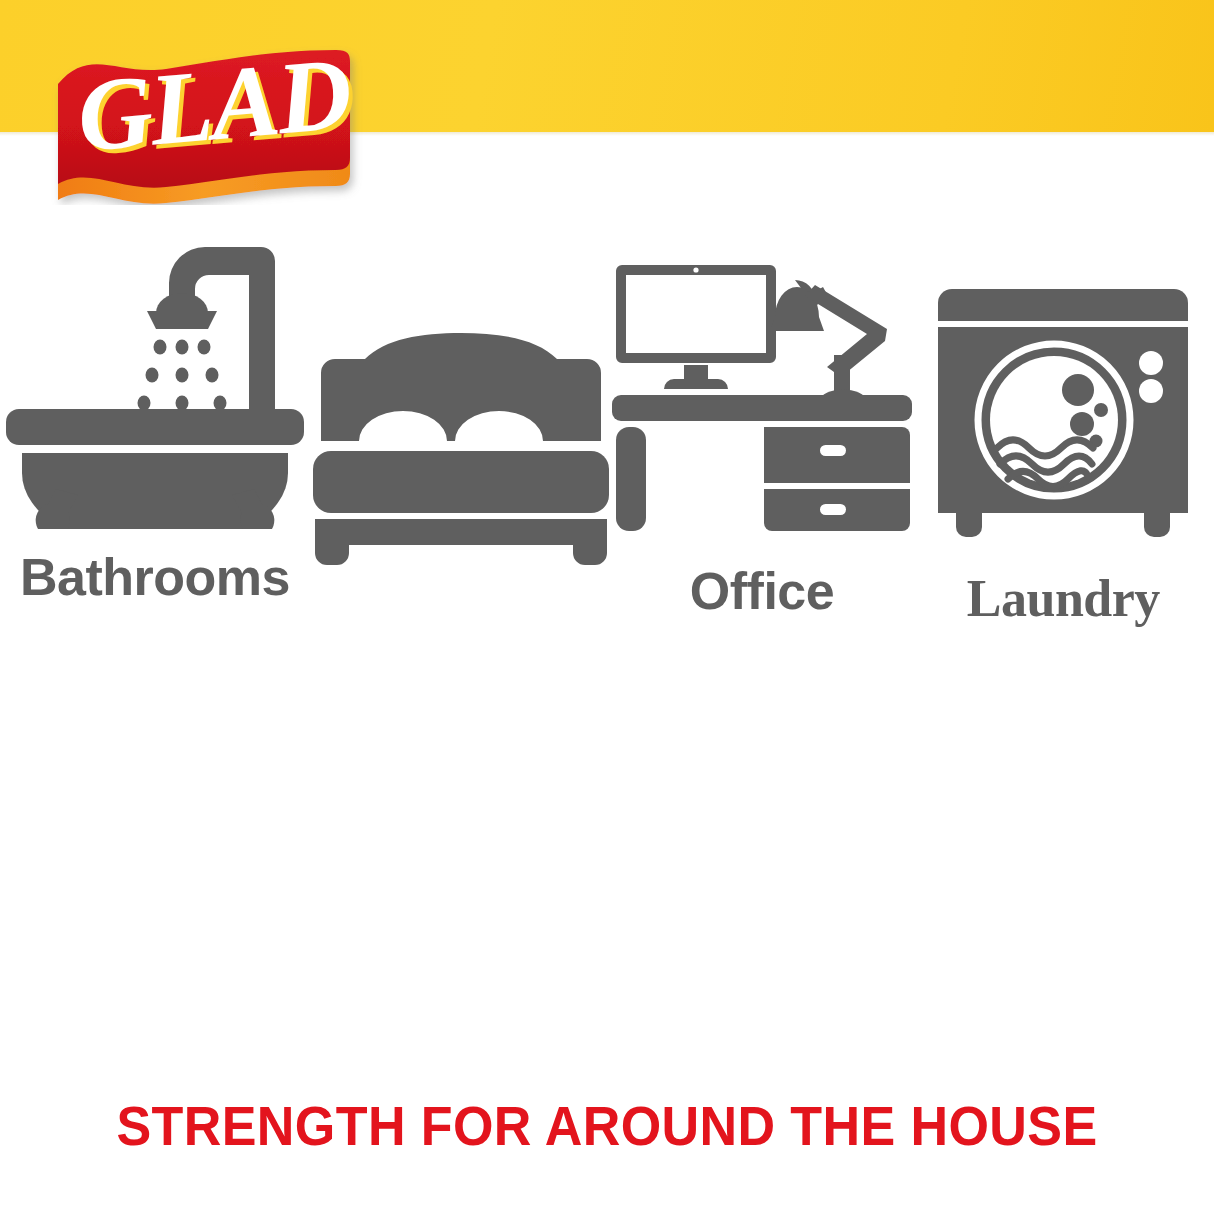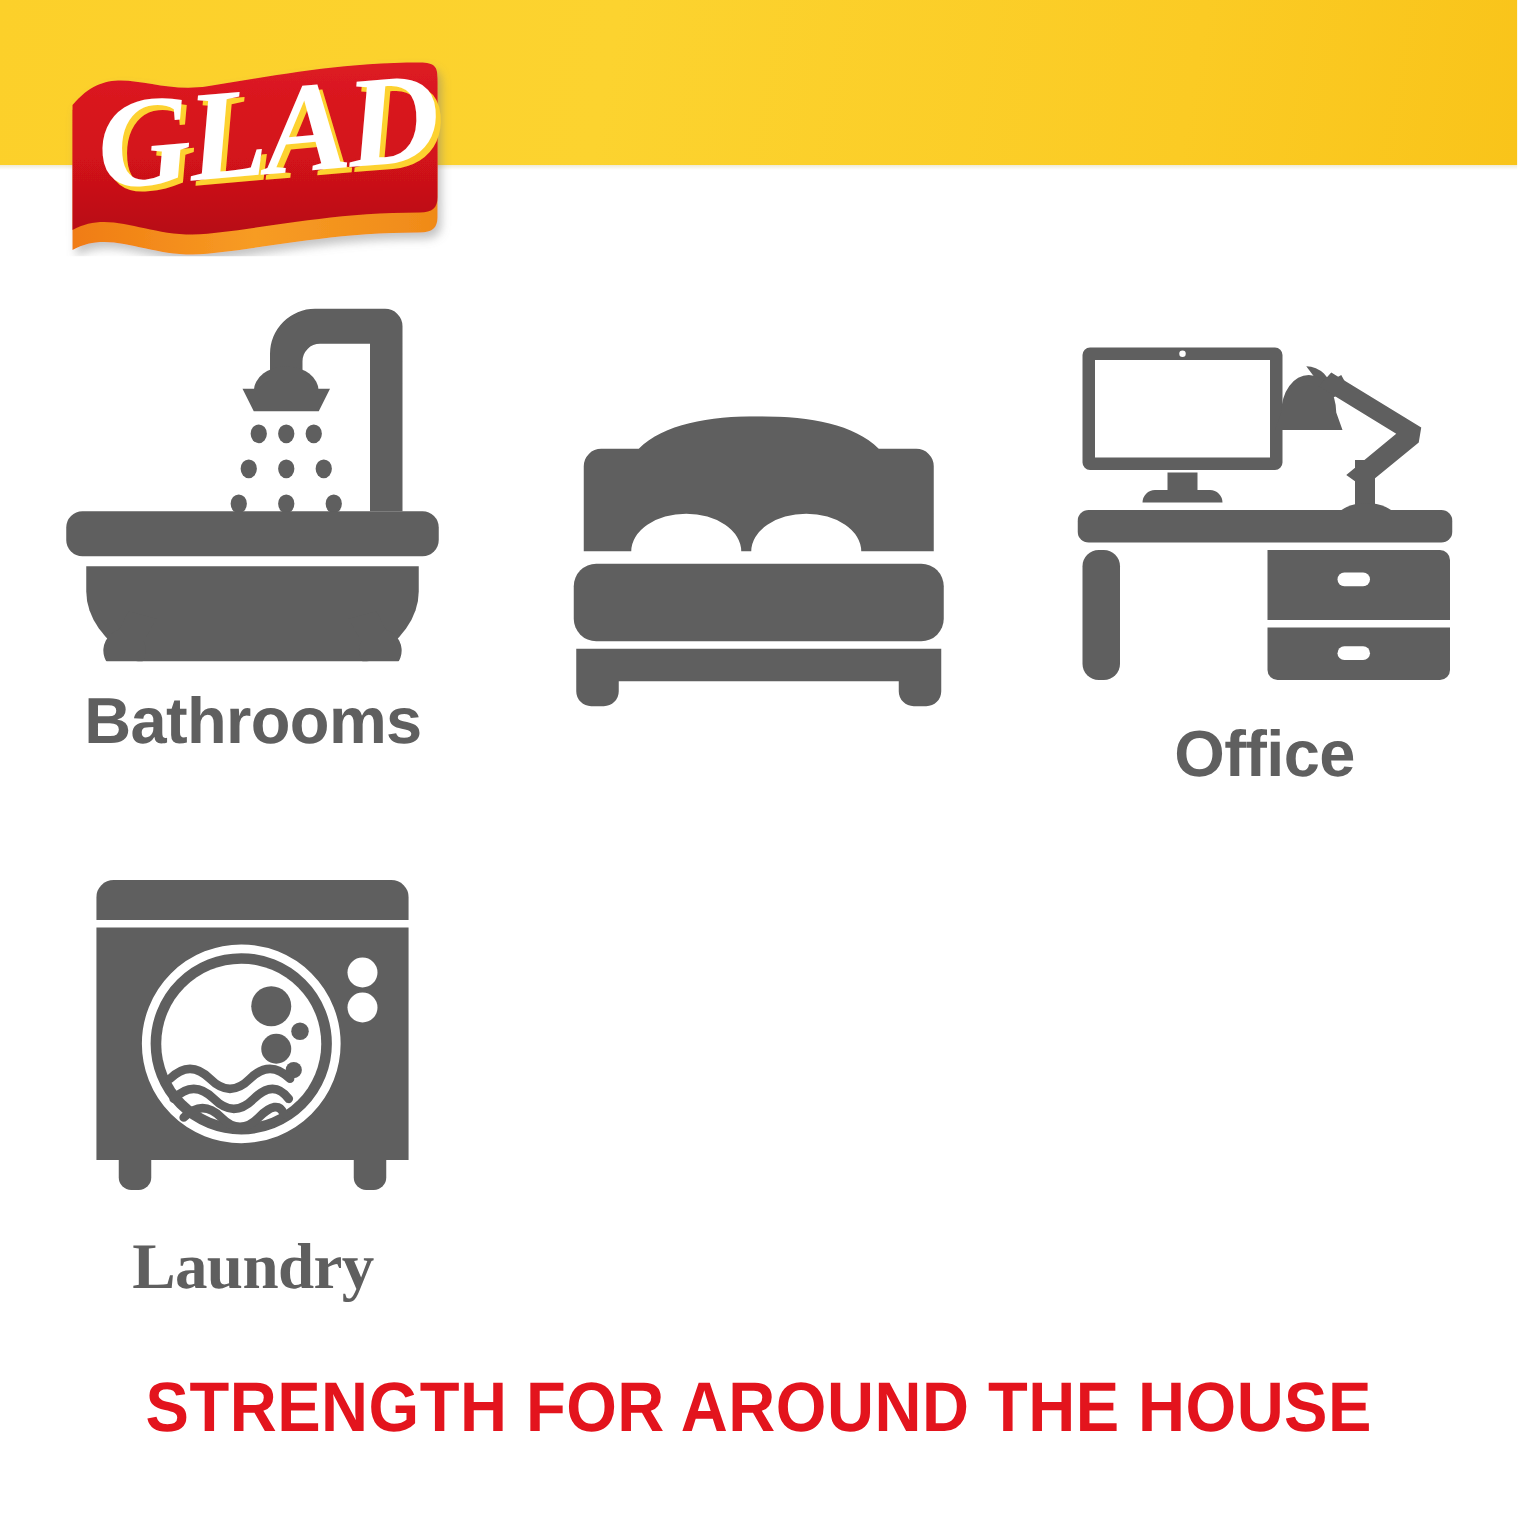--- a/index.html
+++ b/index.html
@@ -46,21 +46,21 @@
   .logo-svg { display: block; width: 330px; height: 165px; }
 
   
   .grid {
     position: absolute;
     left: 0;
     top: 215px;
     width: 1214px;
     height: 830px;
     display: grid;
-    grid-template-columns: 1fr 1fr 1fr;
+    grid-template-columns: 1fr 1fr 1fr 1fr;
     grid-template-rows: 1fr 1fr;
   }
   .cell {
     display: flex;
     flex-direction: column;
     align-items: center;
     justify-content: flex-start;
   }
   .cell-icon {
     display: flex;
@@ -77,21 +77,21 @@
     margin-top: 22px;
     white-space: nowrap;
   }
   .cell-r1 .cell-icon { height: 300px; }
   .cell-r2 .cell-icon { height: 300px; }
   .cell-r2 .cell-label { margin-top: 30px; }
 
   
   .cell-bathrooms { padding-top: 14px; }
   .cell-bedrooms  { padding-top: 58px; }
-  .cell-office    { padding-top: 20px; justify-content: flex-end; }
+  .cell-office    { padding-top: 20px; }
   .cell-laundry   { padding-top: 28px; font-family: Liberation Serif, serif; }
 
   
   .headline {
     position: absolute;
     left: 0;
     top: 1093px;
     width: 1214px;
     text-align: center;
     color: #e3141d;

